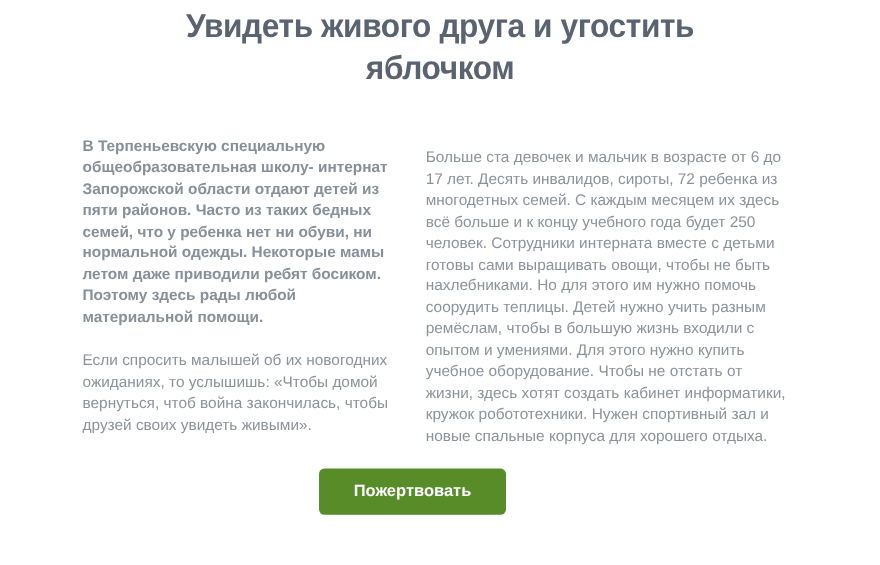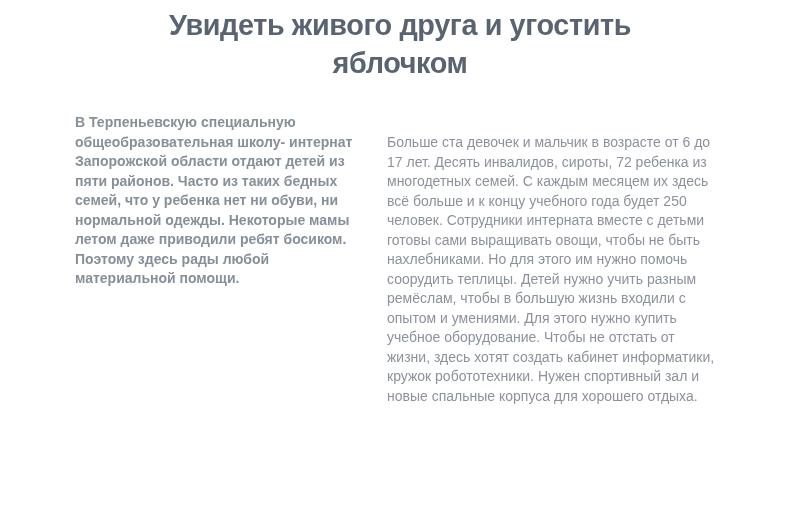--- a/index.html
+++ b/index.html
@@ -25,21 +25,21 @@
     color: #5a6370;
     letter-spacing: -0.4px;
     transform: scaleX(0.96);
     transform-origin: center top;
   }
   .columns {
     display: flex;
     margin: 31px 0 0 75px;
     width: 644px;
     gap: 20px;
-    align-items: flex-start;
+    align-items: center;
   }
   .col {
     font-size: 14px;
     line-height: 19.5px;
   }
   .col-left { width: 292px; }
   .col-right { width: 332px; margin-top: 20px; }
   .para-bold {
     font-weight: bold;
     color: #878f99;
@@ -76,20 +76,24 @@
 </head>
 <body>
 
 <div class="page">
 
   <h1 class="title">Увидеть живого друга и угостить яблочком</h1>
 
   <div class="columns">
     <div class="col col-left">
       <p class="para-bold">В Терпеньевскую специальную общеобразовательная школу- интернат Запорожской области отдают детей из пяти районов. Часто из таких бедных семей, что у ребенка нет ни обуви, ни нормальной одежды. Некоторые мамы летом даже приводили ребят босиком. Поэтому здесь рады любой материальной помощи.</p>
+      <p class="para-regular">Если спросить малышей об их новогодних ожиданиях, то услышишь: «Чтобы домой вернуться, чтоб война закончилась, чтобы друзей своих увидеть живыми».</p>
     </div>
     <div class="col col-right">
       <p class="para-regular">Больше ста девочек и мальчик в возрасте от 6 до 17 лет. Десять инвалидов, сироты, 72 ребенка из многодетных семей. С каждым месяцем их здесь всё больше и к концу учебного года будет 250 человек. Сотрудники интерната вместе с детьми готовы сами выращивать овощи, чтобы не быть нахлебниками. Но для этого им нужно помочь соорудить теплицы. Детей нужно учить разным ремёслам, чтобы в большую жизнь входили с опытом и умениями. Для этого нужно купить учебное оборудование. Чтобы не отстать от жизни, здесь хотят создать кабинет информатики, кружок робототехники. Нужен спортивный зал и новые спальные корпуса для хорошего отдыха.</p>
     </div>
   </div>
 
+  <div class="donate-wrap">
+    <button class="donate-button">Пожертвовать</button>
+  </div>
 
 </div>
 
 </body></html>

